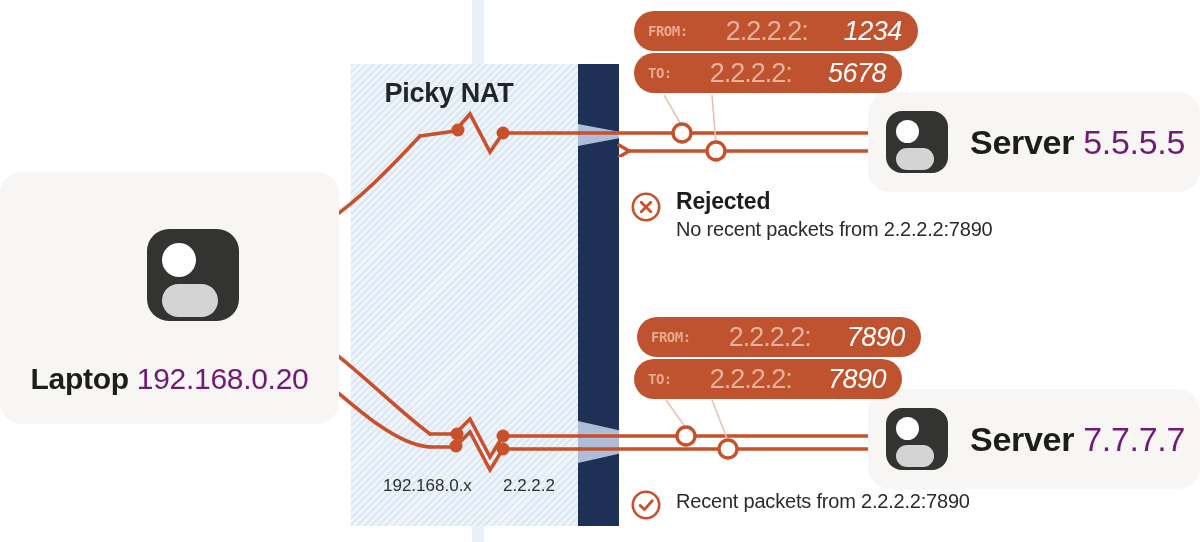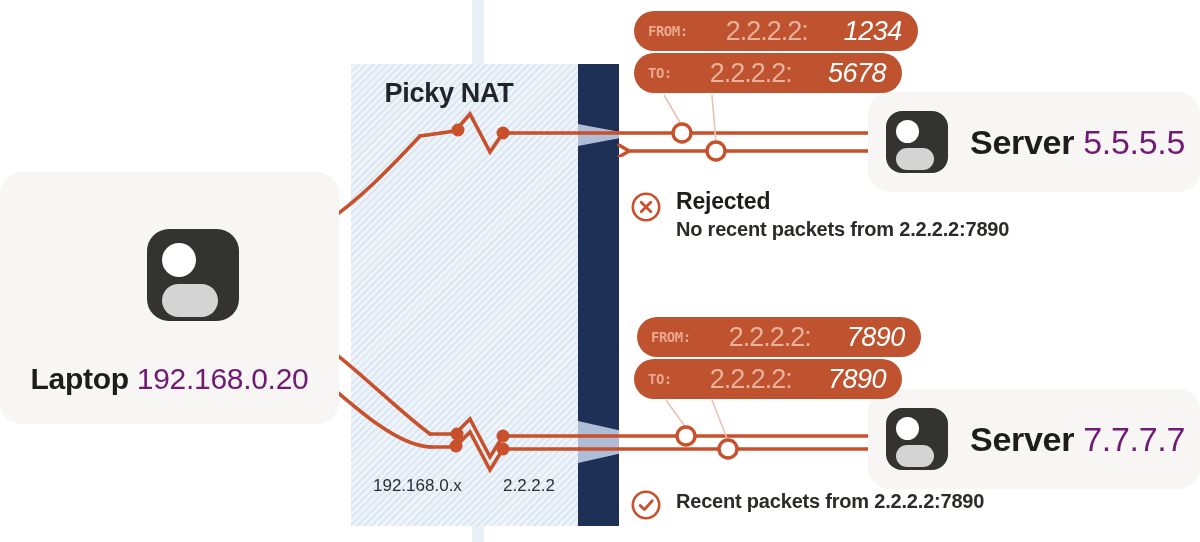--- a/index.html
+++ b/index.html
@@ -88,21 +88,21 @@
   .nat-title{
     position:absolute;left:0;right:46px;top:14px;
     text-align:center;
     font-size:27px;font-weight:700;color:#21252b;
     letter-spacing:-0.3px;
   }
   .nat-sub{
     position:absolute;bottom:30px;
     font-size:17px;color:#2a2f36;white-space:nowrap;
   }
-  .nat-sub.inside{left:22px;}
+  .nat-sub.inside{left:32px;}
   .nat-sub.outside{left:152px;}
 
   
   .firewall{
     position:absolute;left:578px;top:64px;width:41px;height:462px;
     background:#1e3055;
   }
   .fw-gap{
     position:absolute;left:578px;width:41px;
     background:#aebdd8;
@@ -152,21 +152,21 @@
   .verdict.v2{left:630px;top:486px;}
   .verdict .vicon{
     flex:0 0 auto;width:32px;height:32px;margin-top:3px;margin-right:14px;
   }
   .verdict .vtext{display:flex;flex-direction:column;}
   .verdict .vtitle{
     font-size:23px;font-weight:700;color:#1d1d1b;letter-spacing:-0.2px;
     line-height:1.15;
   }
   .verdict .vdesc{
-    font-size:20px;color:#2b2b29;margin-top:4px;letter-spacing:-0.2px;font-weight:bold;
+    font-size:20px;color:#2b2b29;margin-top:4px;letter-spacing:-0.2px;
   }
 </style>
 </head>
 <body>
 
 <div id="stage">
 
   <div class="divider" style="left: 472px; width: 12px;"></div>
 
   <div class="nat">

